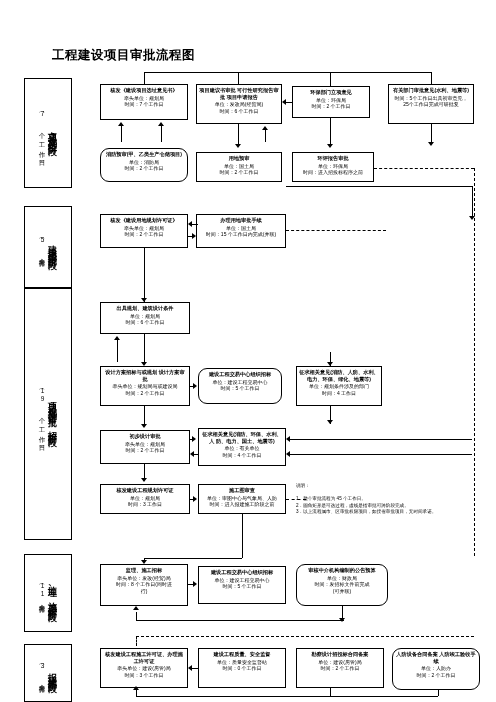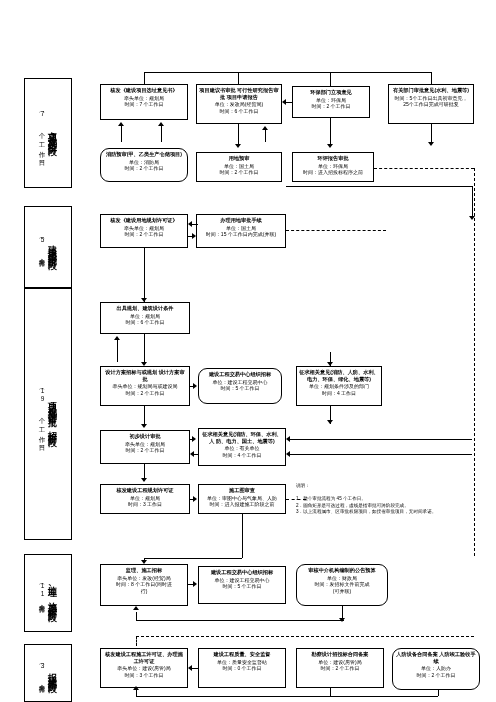--- a/index.html
+++ b/index.html
@@ -91,20 +91,21 @@
   .arrow.up{border-left:3px solid transparent;border-right:3px solid transparent;border-bottom:4px solid #000;}
   .arrow.down{border-left:3px solid transparent;border-right:3px solid transparent;border-top:4px solid #000;}
   .arrow.left{border-top:3px solid transparent;border-bottom:3px solid transparent;border-right:4px solid #000;}
   .arrow.right{border-top:3px solid transparent;border-bottom:3px solid transparent;border-left:4px solid #000;}
 </style>
 </head>
 <body>
 
 <div id="canvas">
 
+  <div class="title">工程建设项目审批流程图</div>
 
   <div class="stage" style="left:24px;top:78px;width:48px;height:110px;">
     <div class="vtext name">立项规划选址阶段</div>
     <div class="vtext days">（7 个 工 作 日）</div>
   </div>
 
   <div class="stage" style="left:24px;top:206px;width:48px;height:82px;">
     <div class="vtext name">建设用地审批阶段</div>
     <div class="vtext days">（5 个工作日）</div>
   </div>

